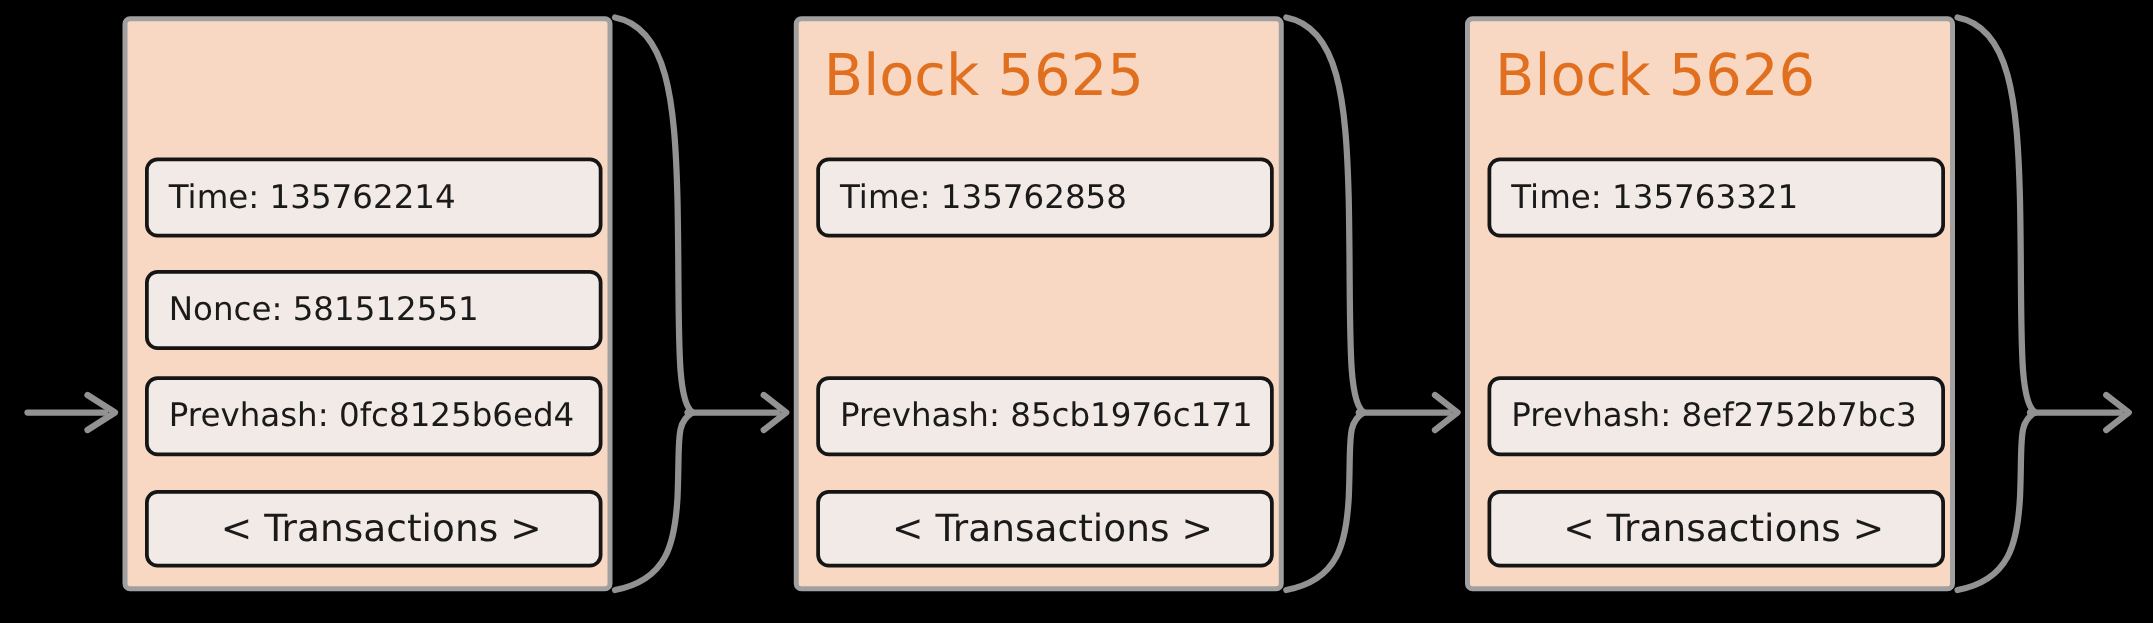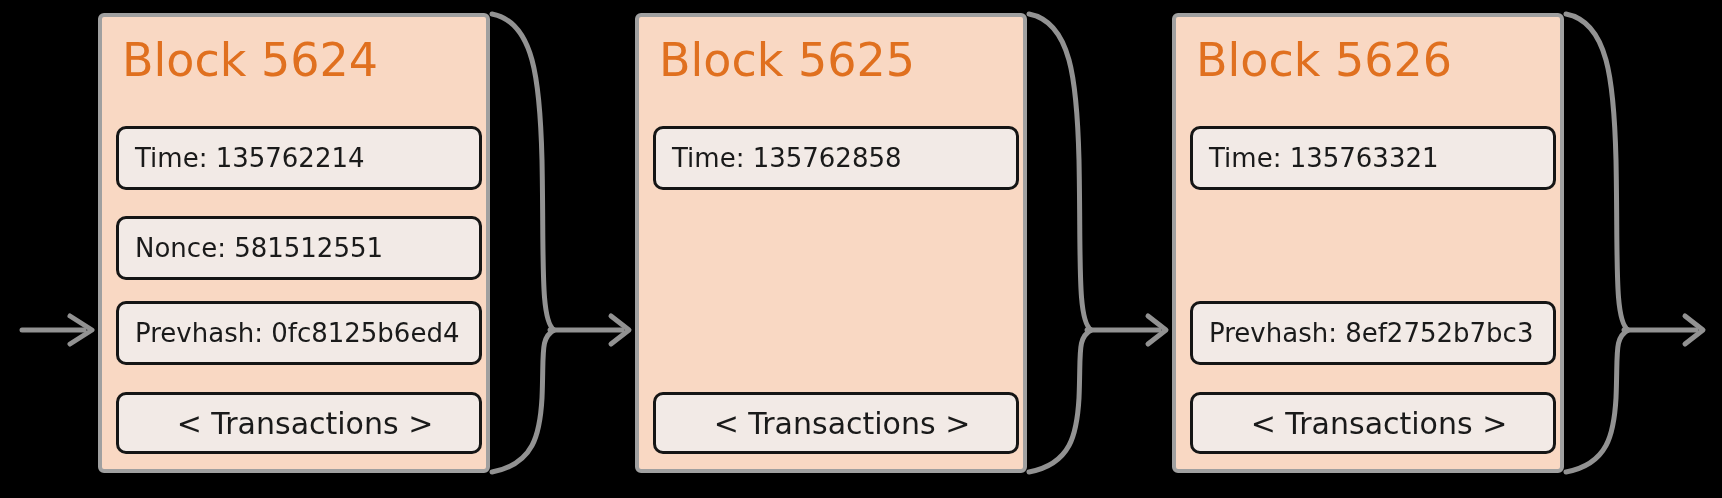--- a/index.html
+++ b/index.html
@@ -107,30 +107,30 @@
 
     <g>
       <path d="M 1566 14 C 1608 22 1614 80 1616 160 C 1618 260 1614 320 1628 330"></path>
       <path d="M 1566 472 C 1608 464 1614 434 1616 398 C 1618 352 1614 338 1628 330"></path>
       <path d="M 1624 330 L 1696 330"></path>
       <path d="M 1685 316 L 1703 330 L 1685 344"></path>
     </g>
   </svg>
 
   <div class="block block-1">
-    <div class="block-title">Block 5624</div>
     <div class="field field-time">Time: 135762214</div>
     <div class="field field-nonce">Nonce: 581512551</div>
     <div class="field field-prevhash">Prevhash: 0fc8125b6ed4</div>
     <div class="field field-tx">&lt; Transactions &gt;</div>
   </div>
 
   <div class="block block-2">
     <div class="block-title">Block 5625</div>
     <div class="field field-time">Time: 135762858</div>
+    <div class="field field-prevhash">Prevhash: 85cb1976c171</div>
     <div class="field field-tx">&lt; Transactions &gt;</div>
   </div>
 
   <div class="block block-3">
     <div class="block-title">Block 5626</div>
     <div class="field field-time">Time: 135763321</div>
     <div class="field field-prevhash">Prevhash: 8ef2752b7bc3</div>
     <div class="field field-tx">&lt; Transactions &gt;</div>
   </div>
 

